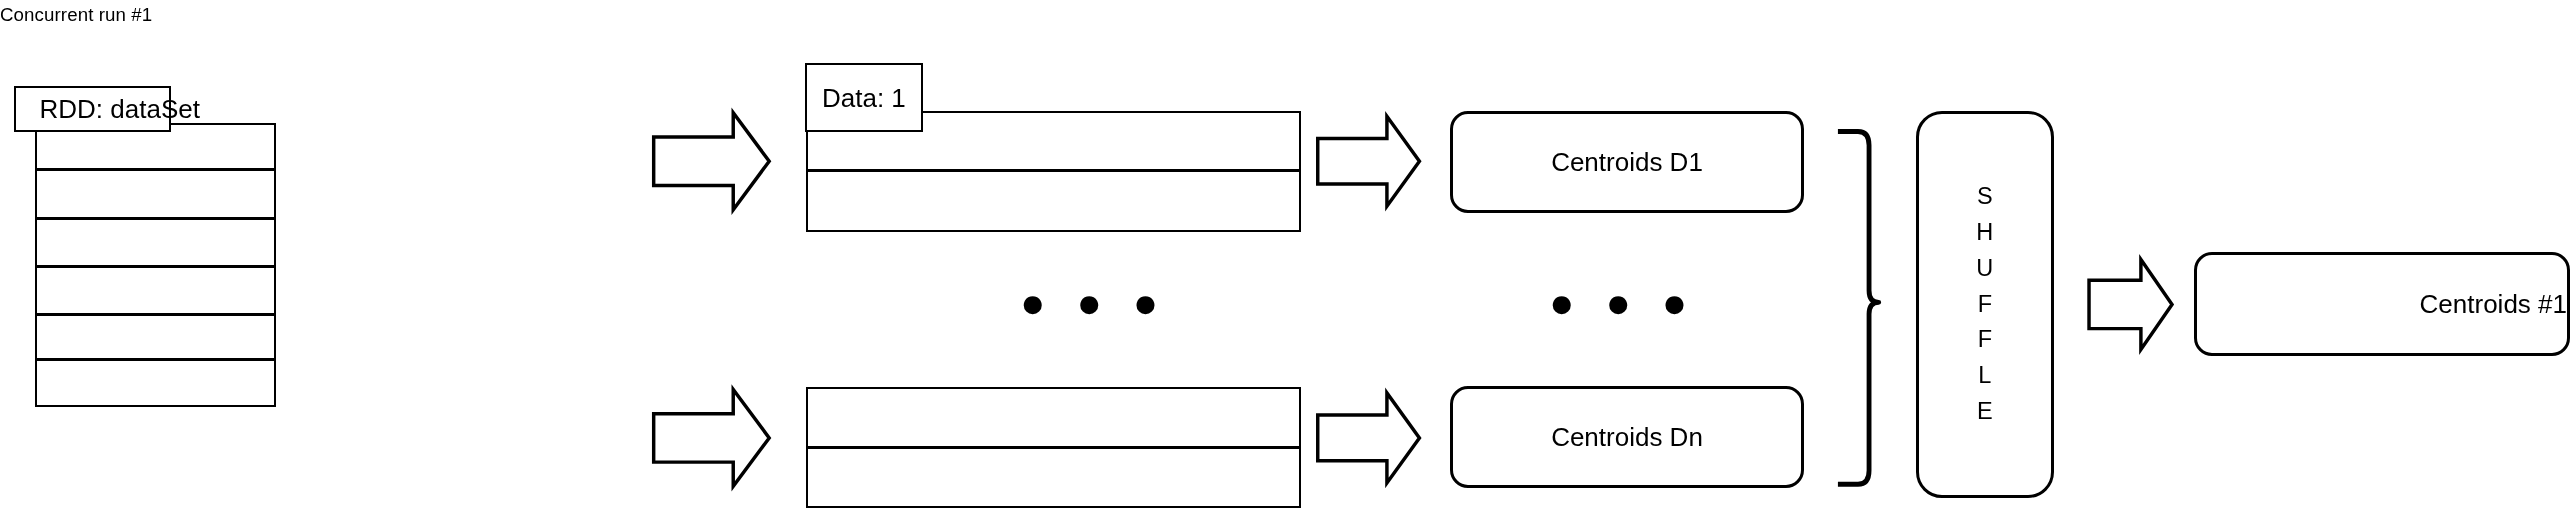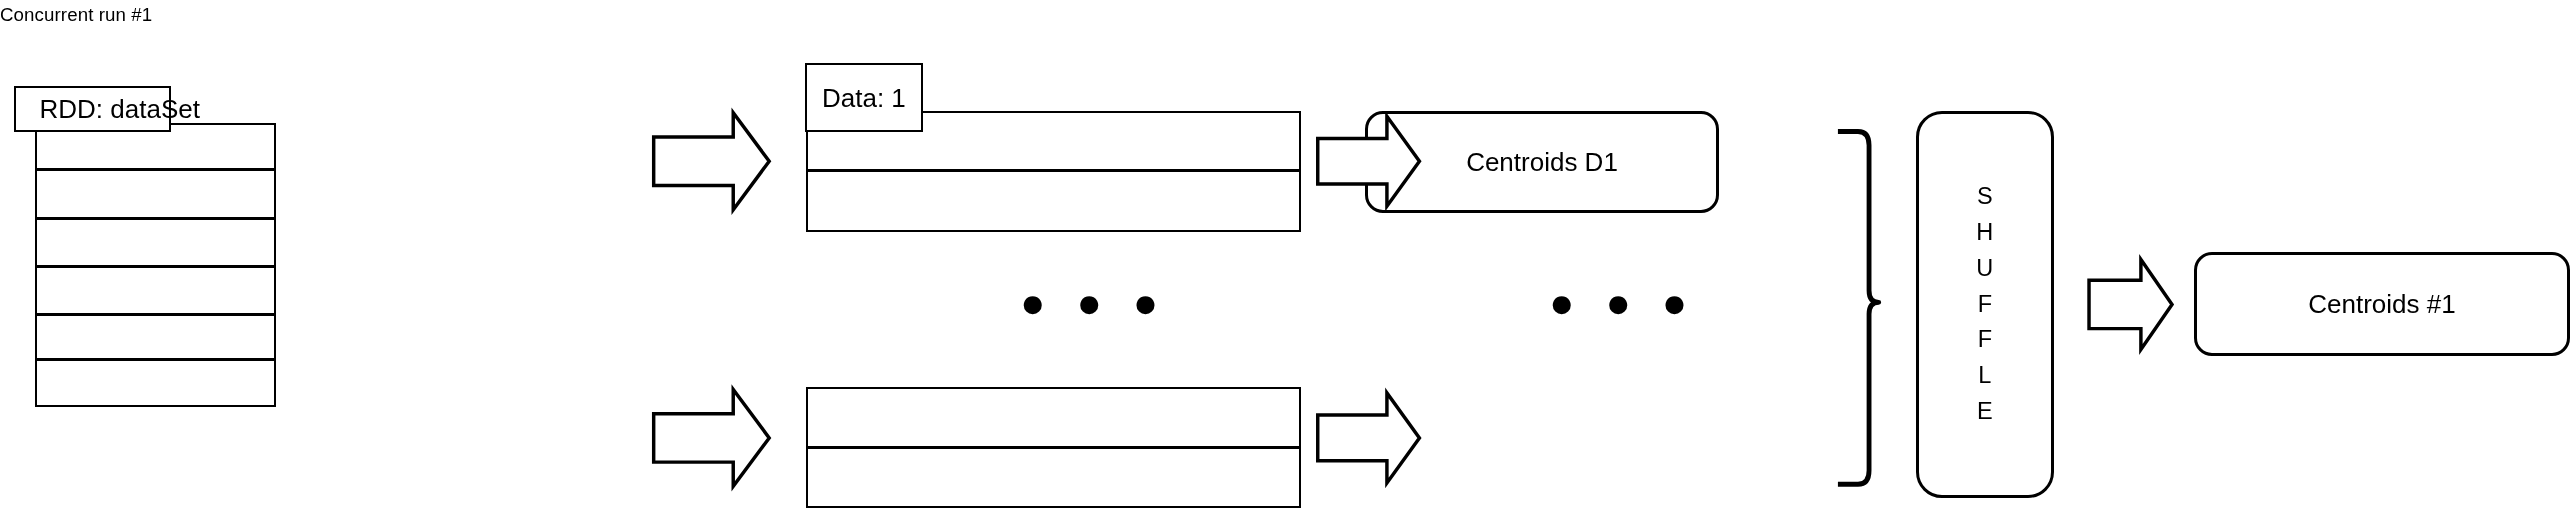--- a/index.html
+++ b/index.html
@@ -145,40 +145,43 @@
   <div class="label-box" style="left:769px; top:63px; width:118px; height:69px; padding-left:15px;margin-left:36px;">
     <span class="lbl">Data: 1</span>
   </div>
 
   <div class="rect" style="left:806px; top:387px; width:495px; height:121px;"></div>
   <div class="hline" style="left:806px; top:446px; width:495px;"></div>
 
 
   <div class="dots" style="left:1020px; top:282px;">● ● ●</div>
 
-  <div class="rrect" style="left:1365px; top:111px; width:354px; height:102px;">
+  <div class="rrect" style="left:1450px; top:111px; width:354px; height:102px;">
     <span class="lbl">Centroids D1</span>
   </div>
 
+  <div class="rrect" style="left:1450px; top:386px; width:354px; height:102px;">
+    <span class="lbl">Centroids Dn</span>
+  </div>
 
   <div class="dots" style="left:1549px; top:282px;">● ● ●</div>
 
   <div class="rrect" style="left:1916px; top:111px; width:138px; height:387px; border-radius:26px;">
     <div class="vstack">
       <span>S</span>
       <span>H</span>
       <span>U</span>
       <span>F</span>
       <span>F</span>
       <span>L</span>
       <span>E</span>
     </div>
   </div>
 
-  <div class="rrect" style="left:2194px; top:252px; width:376px; height:104px;">
+  <div class="rrect" style="left:2194px; top:252px; width:376px; height:104px;justify-content:flex-end;">
     <span class="lbl">Centroids #1</span>
   </div>
 
   <svg class="overlay" viewBox="0 0 3724 753">
 
     <polygon class="stroke-shape" points="945,198 1060,198 1060,163 1112,233 1060,303 1060,268 945,268"></polygon>
 
     <polygon class="stroke-shape" points="945,598 1060,598 1060,563 1112,633 1060,703 1060,668 945,668"></polygon>
 
     <polygon class="stroke-shape" points="1905,200 2005,200 2005,168 2052,233 2005,298 2005,266 1905,266"></polygon>

